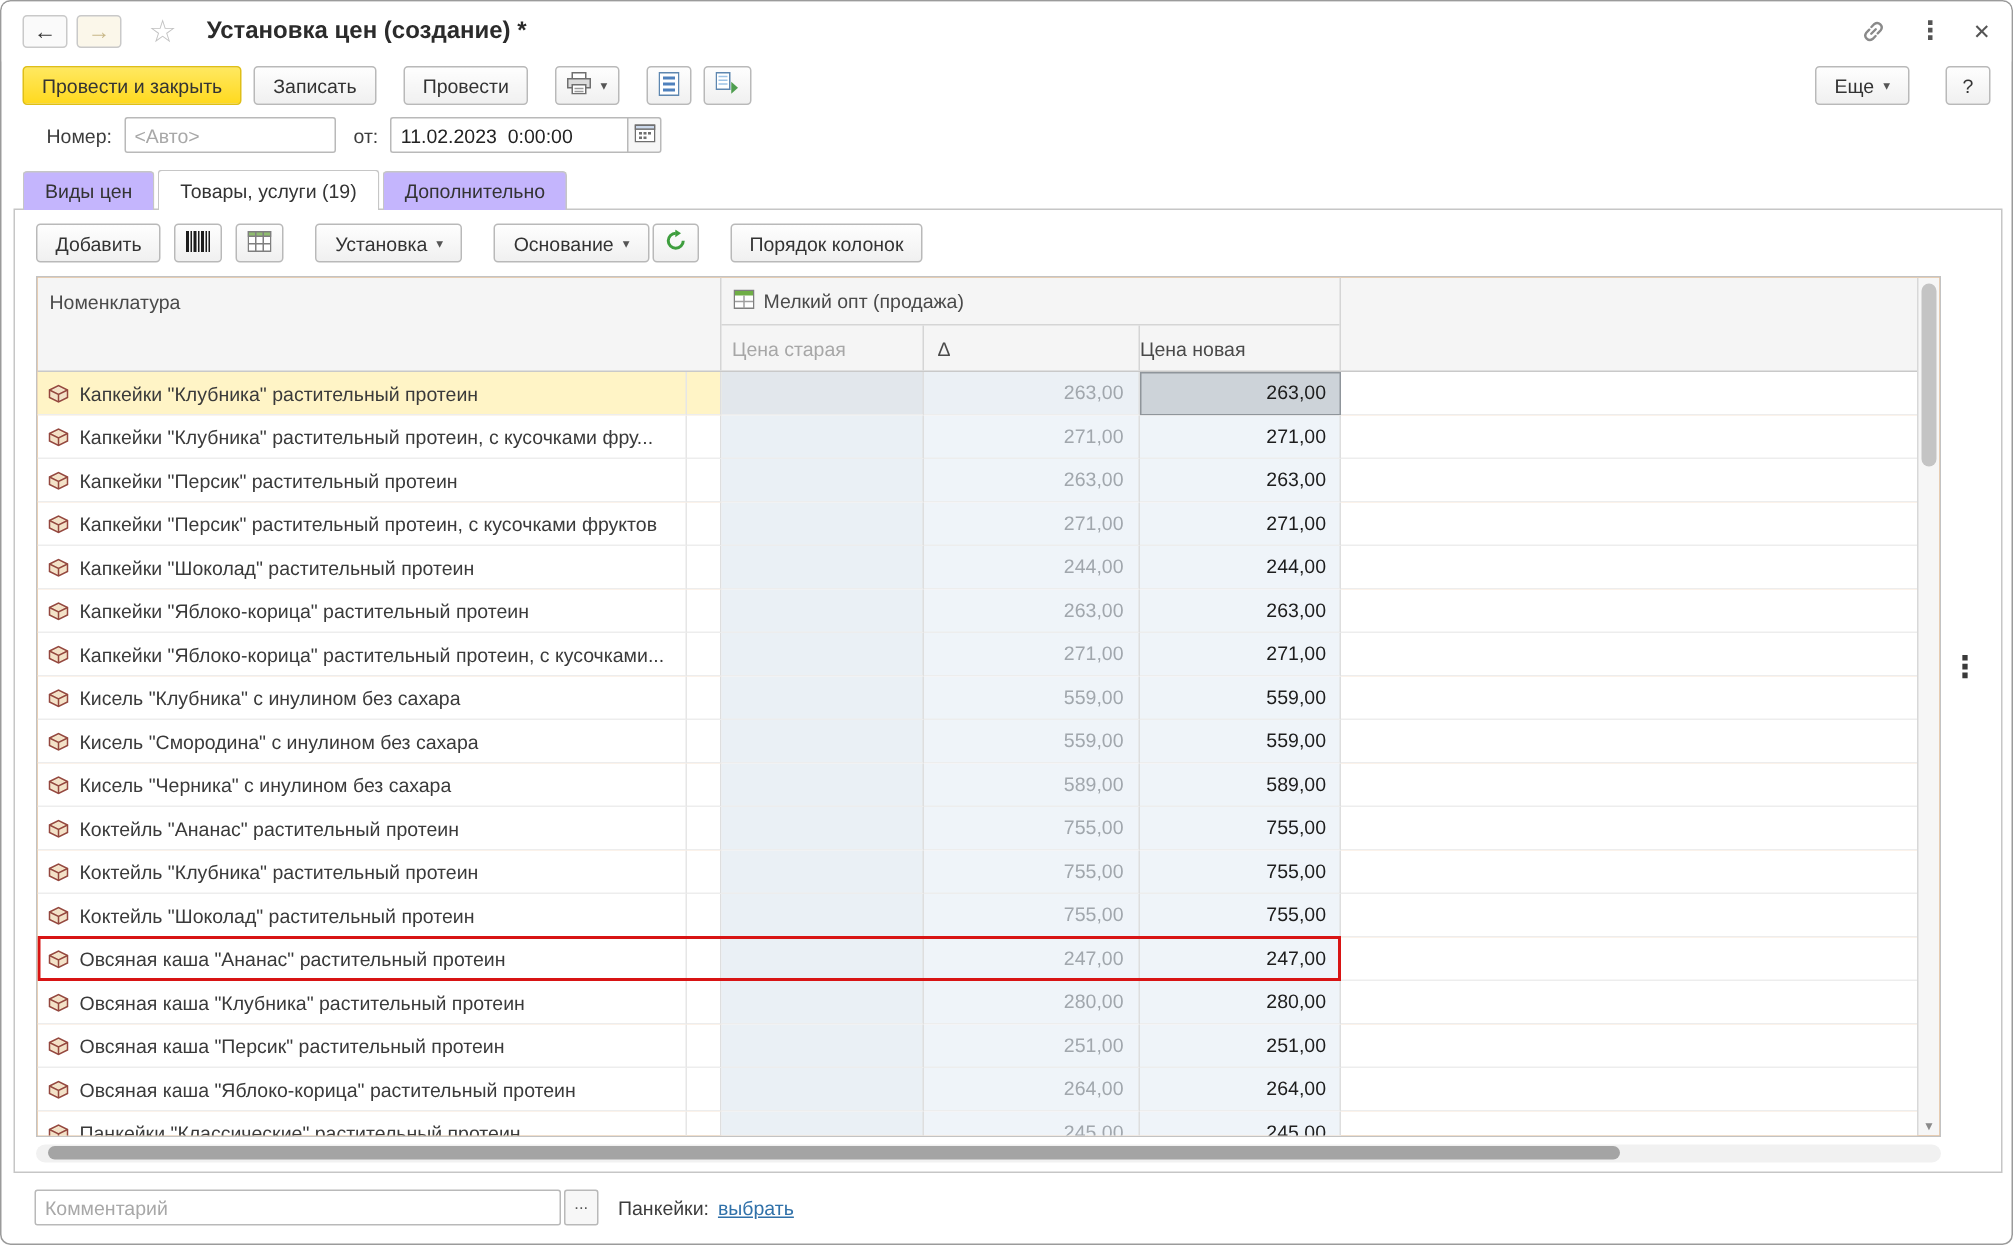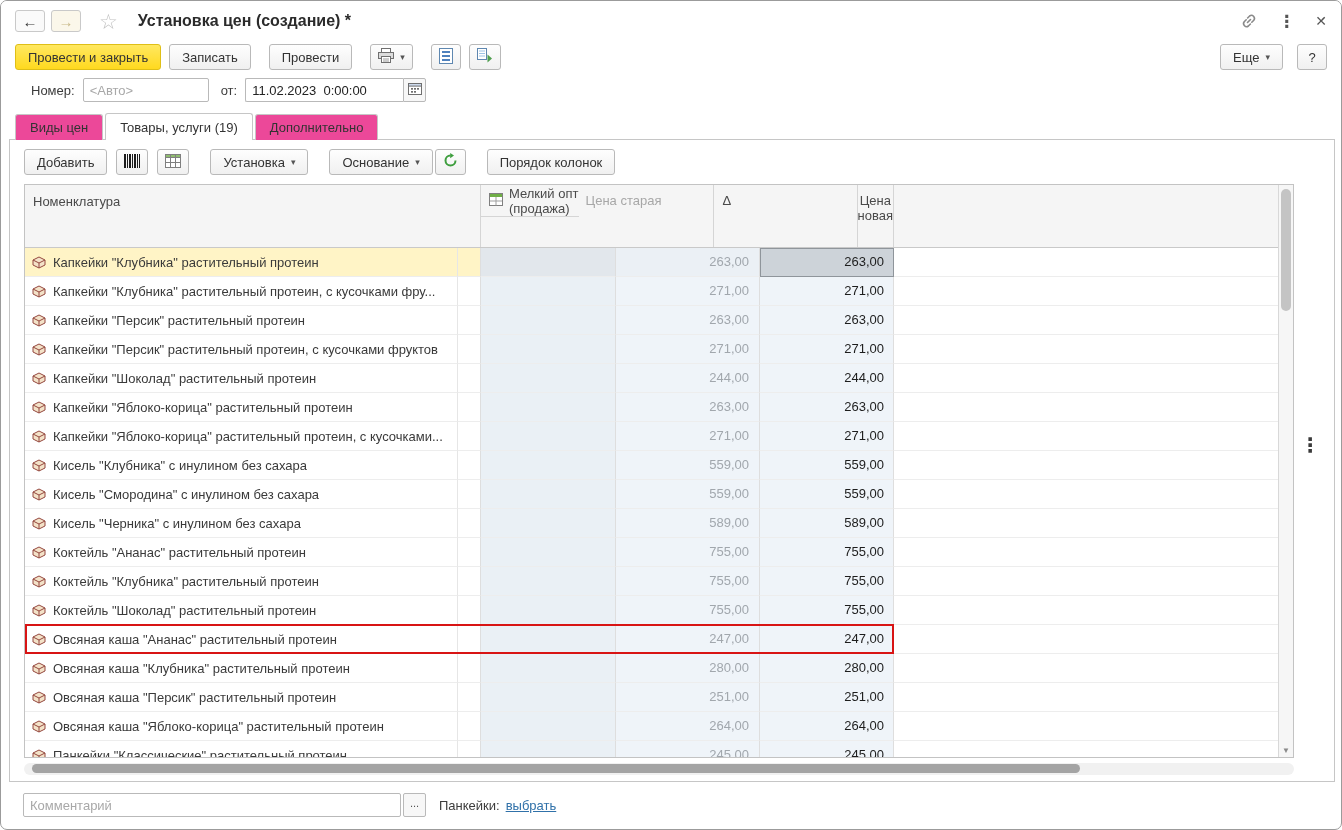--- a/index.html
+++ b/index.html
@@ -19,55 +19,55 @@
   .kebab { font-size:17px; font-weight:bold; color:#555; }
   .close-x { font-size:14px; color:#555; }
 
   
   .toolbar { position:absolute; top:42px; left:0; right:0; height:28px; display:flex; align-items:center; padding:0 14px; }
   .btn { height:26px; padding:0 12px; border:1px solid #b9b9b9; border-radius:3px; background:linear-gradient(#fefefe,#f0f0f0); font-size:13px; color:#333; display:inline-flex; align-items:center; gap:6px; cursor:pointer; white-space:nowrap; font-family:inherit; }
   .btn-primary { background:linear-gradient(#ffe860,#ffd91f); border-color:#dfbf17; font-weight:normal; }
   .icon-btn { padding:0 7px; }
   .caret { font-size:9px; color:#555; line-height:1; }
   .gap8 { width:8px; } .gap18 { width:18px; }
-  .toolbar-right { margin-left:auto; display:flex; align-items:flex-end; gap:14px; }
+  .toolbar-right { margin-left:auto; display:flex; align-items:flex-end; gap:24px; }
   .help-btn { width:30px; justify-content:center; padding:0; }
 
   
   .form-row { position:absolute; top:76px; left:16px; right:0; height:26px; display:flex; align-items:center; padding:0 14px; }
   .fld-label { color:#3c3c3c; margin-right:8px; }
   .txt-input { height:24px; border:1px solid #b9b9b9; border-radius:2px; padding:0 6px; font-size:13px; color:#222; font-family:inherit; outline:none; }
   .txt-input::placeholder { color:#a8a8a8; }
-  .num-input { width:126px; }
+  .num-input { width:141px; }
   .date-wrap { display:flex; }
   .date-input { width:158px; border-right:none; border-radius:2px 0 0 2px; }
   .cal-btn { width:23px; height:24px; border:1px solid #b9b9b9; background:#f7f7f7; border-radius:0 2px 2px 0; display:flex; align-items:center; justify-content:center; cursor:pointer; }
 
   
   .tabs { position:absolute; top:112px; left:14px; height:27px; display:flex; align-items:flex-end; z-index:3; }
-  .tab { height:26px; padding:0 14px; display:flex; align-items:center; background:#ec4899; border:1px solid #c6c6c6; border-bottom:none; border-radius:3px 3px 0 0; margin-right:2px; color:#333; cursor:pointer; white-space:nowrap; }
+  .tab { height:26px; padding:0 14px; display:flex; align-items:center; background:#c4b5fd; border:1px solid #c6c6c6; border-bottom:none; border-radius:3px 3px 0 0; margin-right:2px; color:#333; cursor:pointer; white-space:nowrap; }
   .tab.active { height:27px; background:#fff; }
 
   
   .panel { position:absolute; top:138px; left:8px; width:1326px; height:643px; border:1px solid #c6c6c6; background:#fff; }
   .table-toolbar { position:absolute; top:9px; left:14px; display:flex; align-items:center; }
   .tt-gap { width:9px; } .tt-gap-lg { width:21px; }
 
   
   .table-wrap { position:absolute; top:44px; left:14px; width:1270px; height:574px; border:1px solid #c3c3c3; background:#fdba74; overflow:hidden; }
   .grid { position:absolute; left:0; top:0; width:1253px; }
   .thead { display:flex; height:63px; background:#f5f5f5; border-bottom:1px solid #c9c9c9; }
   .th { color:#4a4a4a; }
   .th-name { width:456px; padding:9px 0 0 8px; border-right:1px solid #d5d5d5; }
-  .th-group-block { width:413px; display:flex; flex-direction:row; border-right:1px solid #d5d5d5; }
+  .th-group-block { width:413px; display:flex; flex-direction:column; border-right:1px solid #d5d5d5; }
   .th-group { height:32px; display:flex; align-items:center; gap:6px; padding-left:8px; border-bottom:1px solid #d5d5d5; }
   .th-sub { display:flex; flex:1; }
   .th-old { width:135px; color:#a7a7a7; padding:8px 0 0 7px; border-right:1px solid #d5d5d5; }
   .th-delta { width:144px; padding:8px 0 0 9px; border-right:1px solid #d5d5d5; }
-  .th-new { flex:1; padding-top:8px; text-align:center; }
+  .th-new { flex:1; padding-top:8px; text-align:left; }
   .th-filler { flex:1; }
 
   .tbody { }
   .trow { display:flex; height:29px; position:relative; background:#fff; }
   .td { border-right:1px solid #dedede; border-bottom:1px solid #ededed; height:29px; }
   .td-name { width:433px; display:flex; align-items:center; padding-left:7px; gap:7px; overflow:hidden; white-space:nowrap; color:#3a3a3a; border-right-color:#e6e6e6; }
   .td-name-text { overflow:hidden; text-overflow:clip; white-space:nowrap; }
   .td-spacer { width:23px; }
   .td-old { width:135px; background:#eaf0f5; }
   .td-delta { width:144px; background:#eff4f9; color:#a1a7ad; text-align:right; padding:0 10px; line-height:28px; }
@@ -84,21 +84,21 @@
   
   .v-scroll { position:absolute; top:0; right:0; width:15px; height:572px; background:#f6f6f6; border-left:1px solid #d8d8d8; }
   .v-thumb { position:absolute; left:2px; top:4px; width:10px; height:122px; background:#c4c4c4; border-radius:5px; cursor:pointer; }
   .v-down { position:absolute; bottom:2px; left:0; width:100%; text-align:center; font-size:8px; color:#8a8a8a; cursor:pointer; }
   .h-scroll { position:absolute; top:623px; left:14px; width:1270px; height:12px; background:#f1f1f1; border-radius:6px; }
   .h-thumb { position:absolute; left:8px; top:1px; width:1048px; height:9px; background:#a4a4a4; border-radius:5px; cursor:pointer; }
   .splitter { position:absolute; top:300px; right:14px; font-size:20px; font-weight:bold; color:#3a3a3a; line-height:0.55; cursor:pointer; letter-spacing:0; }
 
   
   .footer { position:absolute; top:791px; left:22px; right:14px; height:26px; display:flex; align-items:center; }
-  .comment-input { width:378px; }
+  .comment-input { width:351px; }
   .ellipsis-btn { width:23px; height:24px; margin-left:2px; border:1px solid #b9b9b9; background:#f7f7f7; border-radius:2px; font-size:11px; color:#555; cursor:pointer; display:flex; align-items:center; justify-content:center; padding-bottom:5px; font-family:inherit; }
   .basis-label { margin-left:13px; color:#3c3c3c; }
   .basis-link { margin-left:6px; color:#3071a9; text-decoration:underline; cursor:pointer; }
 </style>
 </head>
 <body>
 
 <div class="window">
 
   <div class="titlebar">

